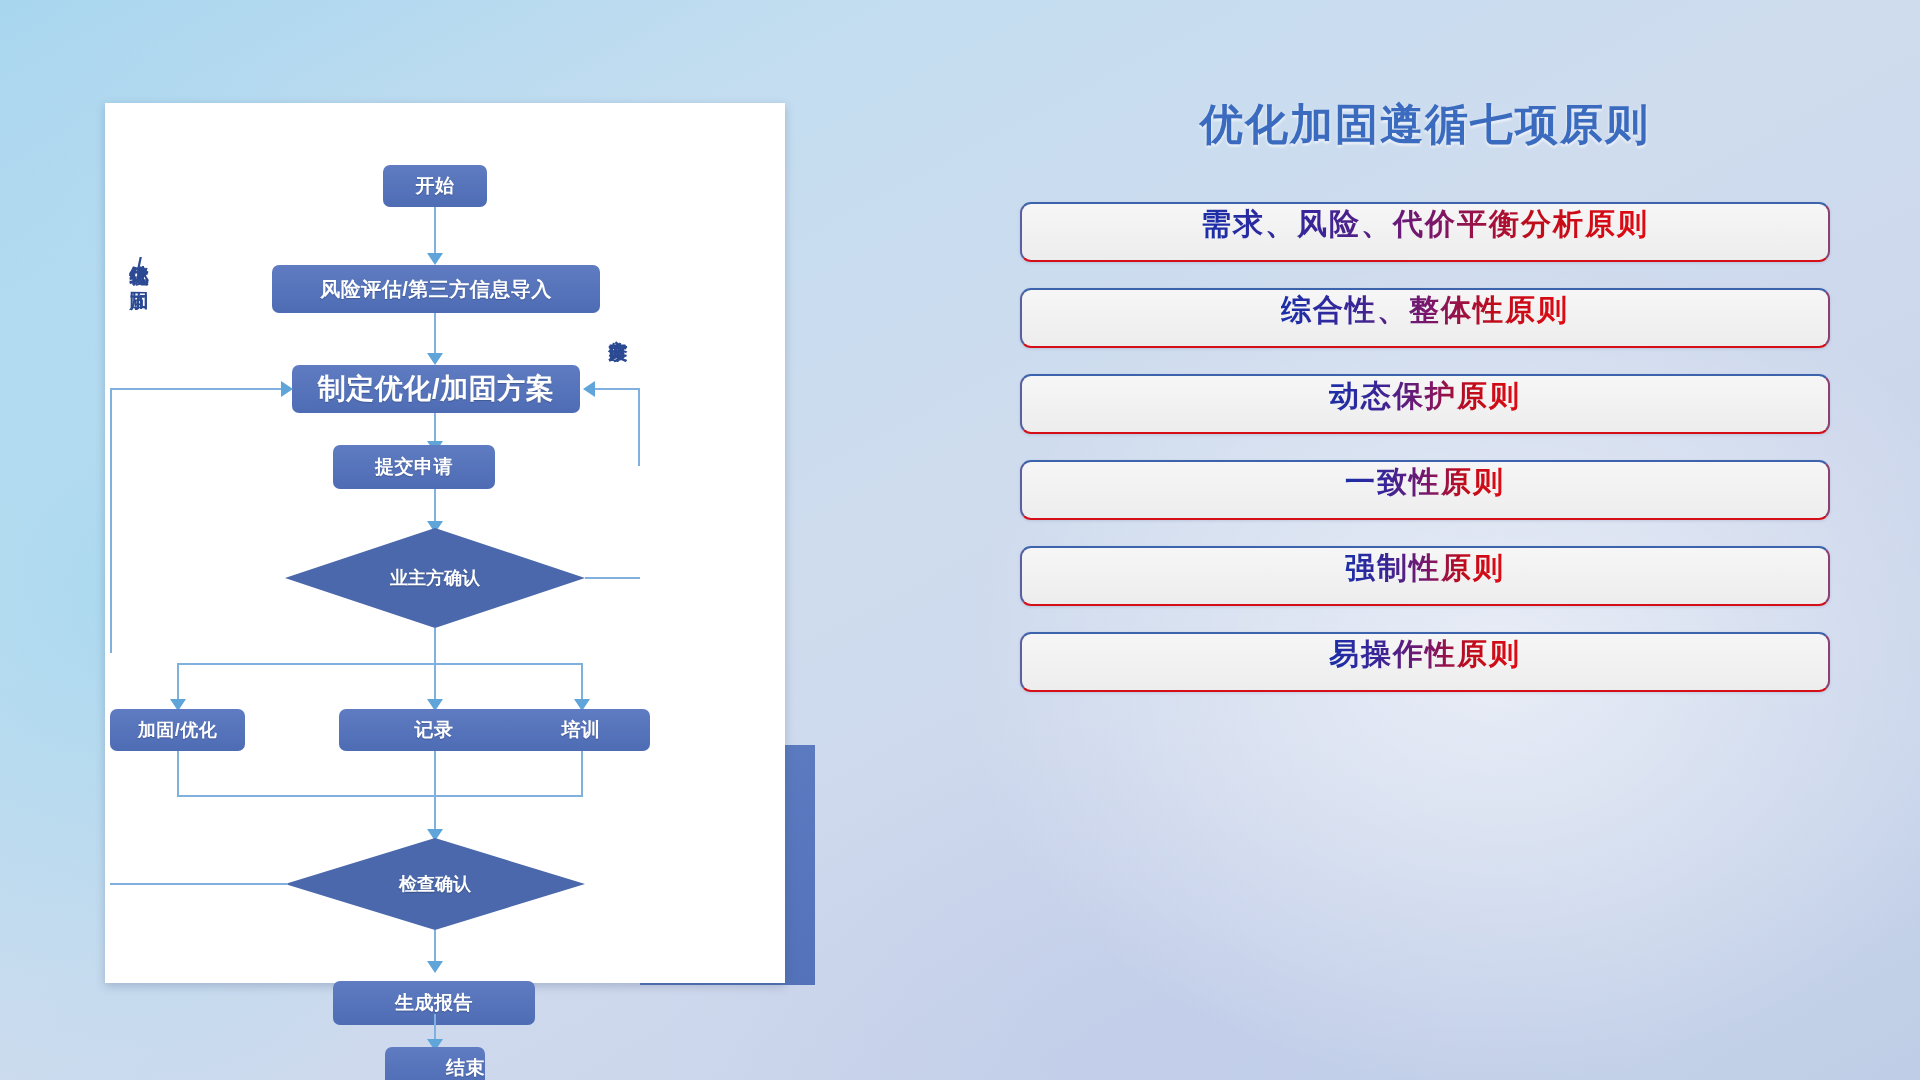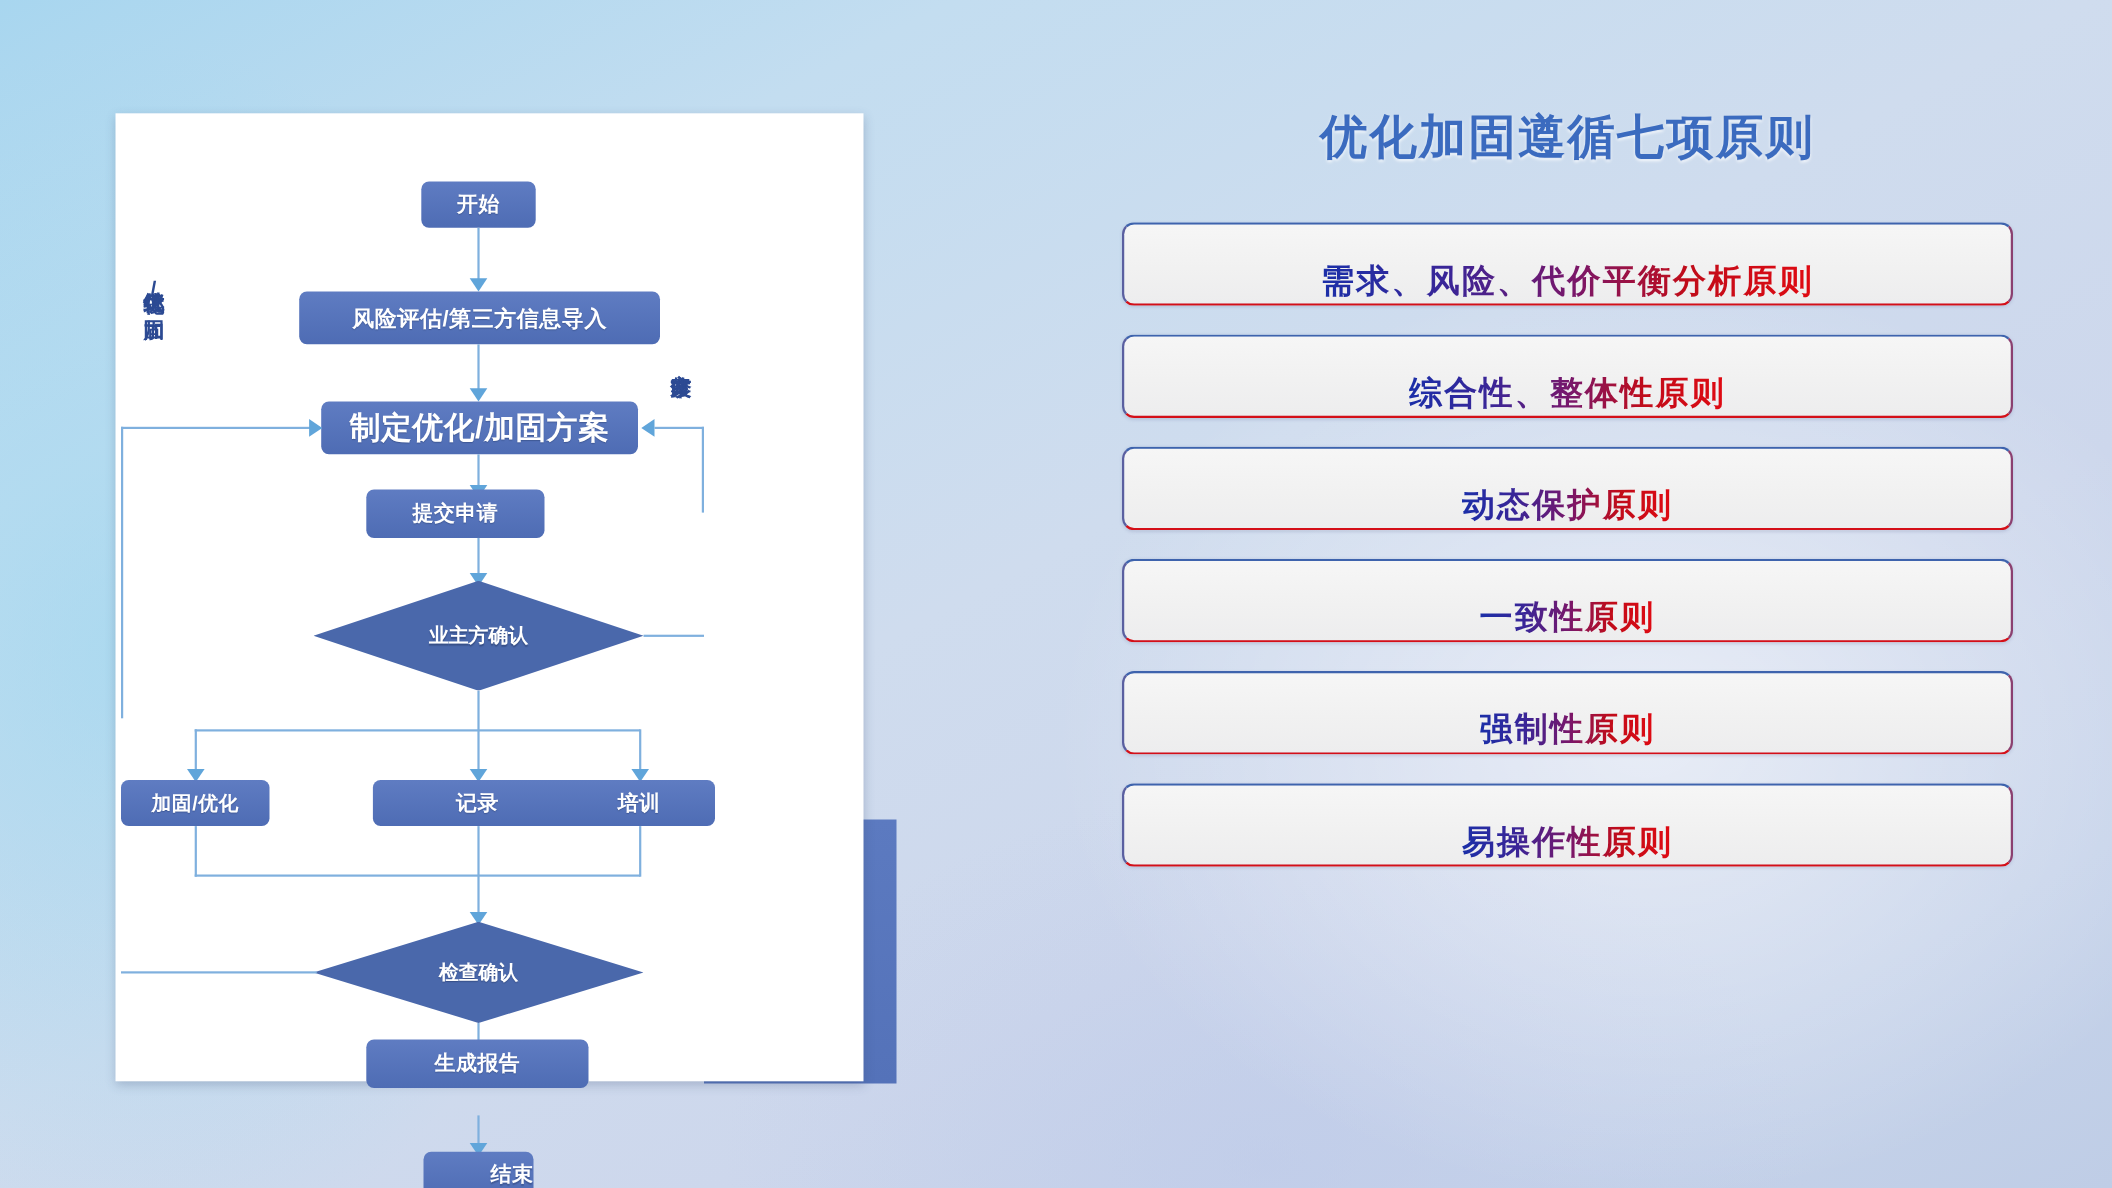--- a/index.html
+++ b/index.html
@@ -114,30 +114,30 @@
     text-align: center;
     font-size: 43px;
     font-weight: bold;
     color: #3b6bbf;
     letter-spacing: 2px;
     text-shadow: 0 2px 3px rgba(255,255,255,0.85), 0 1px 0 rgba(70,110,180,0.25);
     margin-bottom: 48px;
   }
   .principle-card {
     position: relative;
-    height: 76px;
+    height: 60px;
     margin-bottom: 26px;
     background: linear-gradient(180deg, #f6f6f6 0%, #f1f1f1 55%, #ededee 100%);
     border-radius: 11px;
     border-top: 2px solid #3e63ad;
     border-left: 2px solid #5a5fa0;
     border-right: 2px solid #8b4070;
     border-bottom: 2px solid #d40f18;
     display: flex;
-    align-items: flex-end;
+    align-items: flex-start;
     justify-content: center;
     box-shadow: 0 1px 3px rgba(70,90,140,0.18);
   }
   .principle-text {
     font-size: 30px;
     font-weight: bold;
     letter-spacing: 2px;
     background: linear-gradient(90deg, #1b2fa8 0%, #3a2597 26%, #7b1668 52%, #c00c1a 74%, #e00a12 100%);
     -webkit-background-clip: text;
     background-clip: text;
@@ -225,21 +225,21 @@
 
       <div class="diamond" style="left:180px; top:735px; width:300px; height:92px; font-size:18px;">
         <span>检查确认</span>
       </div>
 
       <div class="ln h" style="left:5px; top:780px; width:178px;"></div>
 
       <div class="ln v" style="left:329px; top:827px; height:40px;"></div>
       <div class="arrow down" style="left:322px; top:858px;"></div>
 
-      <div class="node" style="left:228px; top:842px; width:202px; height:44px; font-size:19px;">
+      <div class="node" style="left:228px; top:878px; width:202px; height:44px; font-size:19px;">
         <span>生成报告</span>
       </div>
       <div class="ln v" style="left:329px; top:911px; height:34px;"></div>
       <div class="arrow down" style="left:322px; top:936px;"></div>
 
       <div class="node" style="left:280px; top:944px; width:100px; height:42px; font-size:19px;justify-content:flex-end;">
         <span>结束</span>
       </div>
 
     </div>

